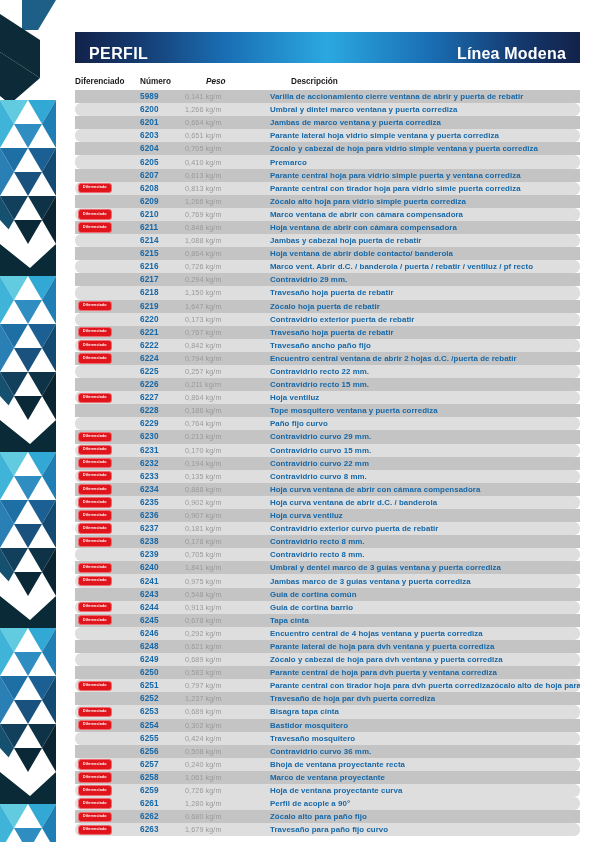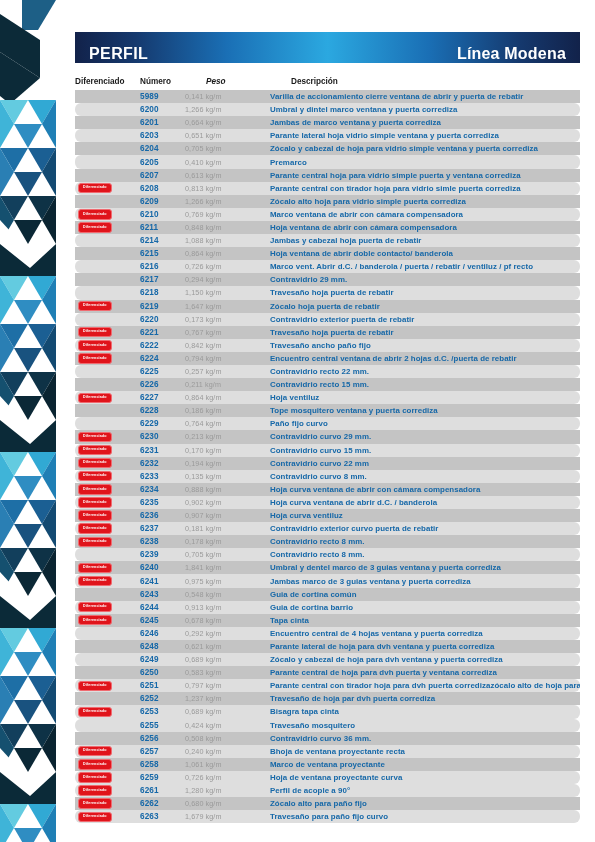--- a/index.html
+++ b/index.html
@@ -551,20 +551,28 @@
           <div class="cell-des">Travesaño de hoja par dvh puerta corrediza</div>
         </div>
         <div class="row even">
           <div class="cell-dif">
             <span class="badge">Diferenciado</span>
           </div>
           <div class="cell-num">6253</div>
           <div class="cell-pes">0,689 kg/m</div>
           <div class="cell-des">Bisagra tapa cinta</div>
         </div>
+        <div class="row odd">
+          <div class="cell-dif">
+            <span class="badge">Diferenciado</span>
+          </div>
+          <div class="cell-num">6254</div>
+          <div class="cell-pes">0,302 kg/m</div>
+          <div class="cell-des">Bastidor mosquitero</div>
+        </div>
         <div class="row even">
           <div class="cell-dif">
             <span class="badge hidden">Diferenciado</span>
           </div>
           <div class="cell-num">6255</div>
           <div class="cell-pes">0,424 kg/m</div>
           <div class="cell-des">Travesaño mosquitero</div>
         </div>
         <div class="row odd">
           <div class="cell-dif">

